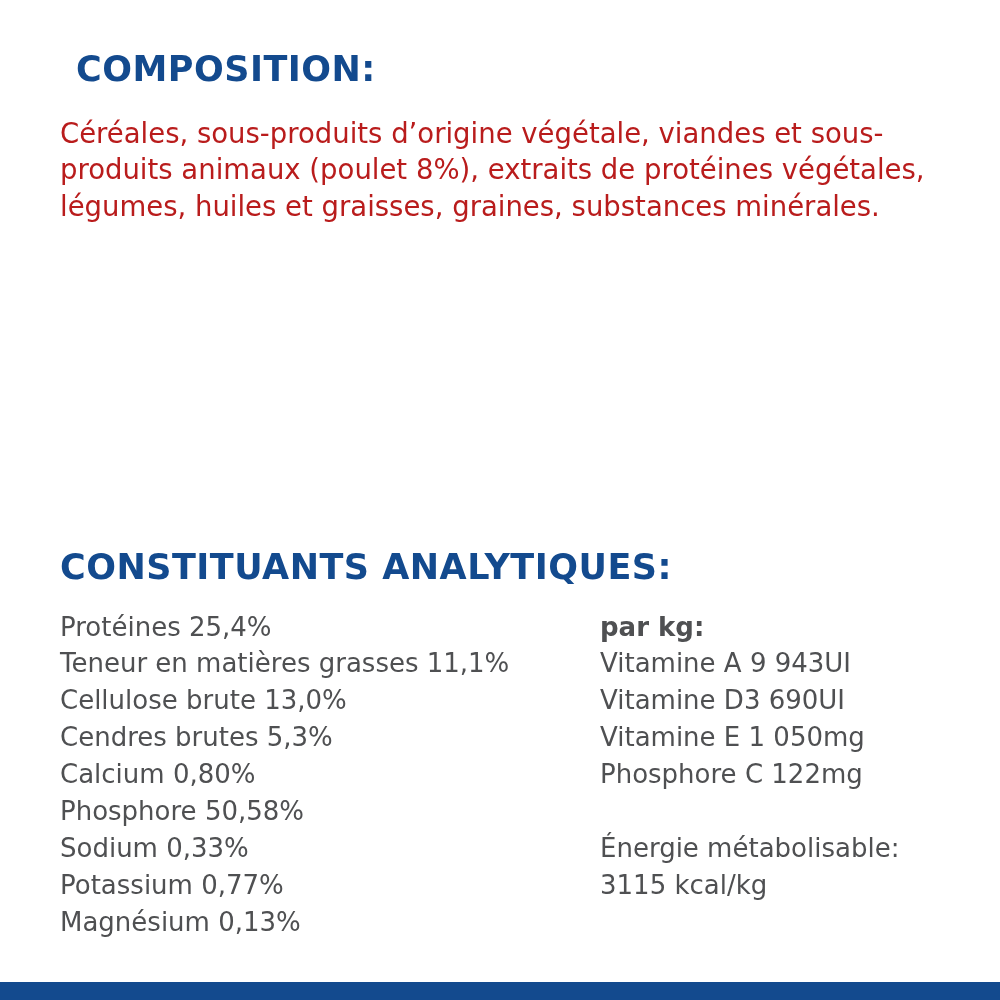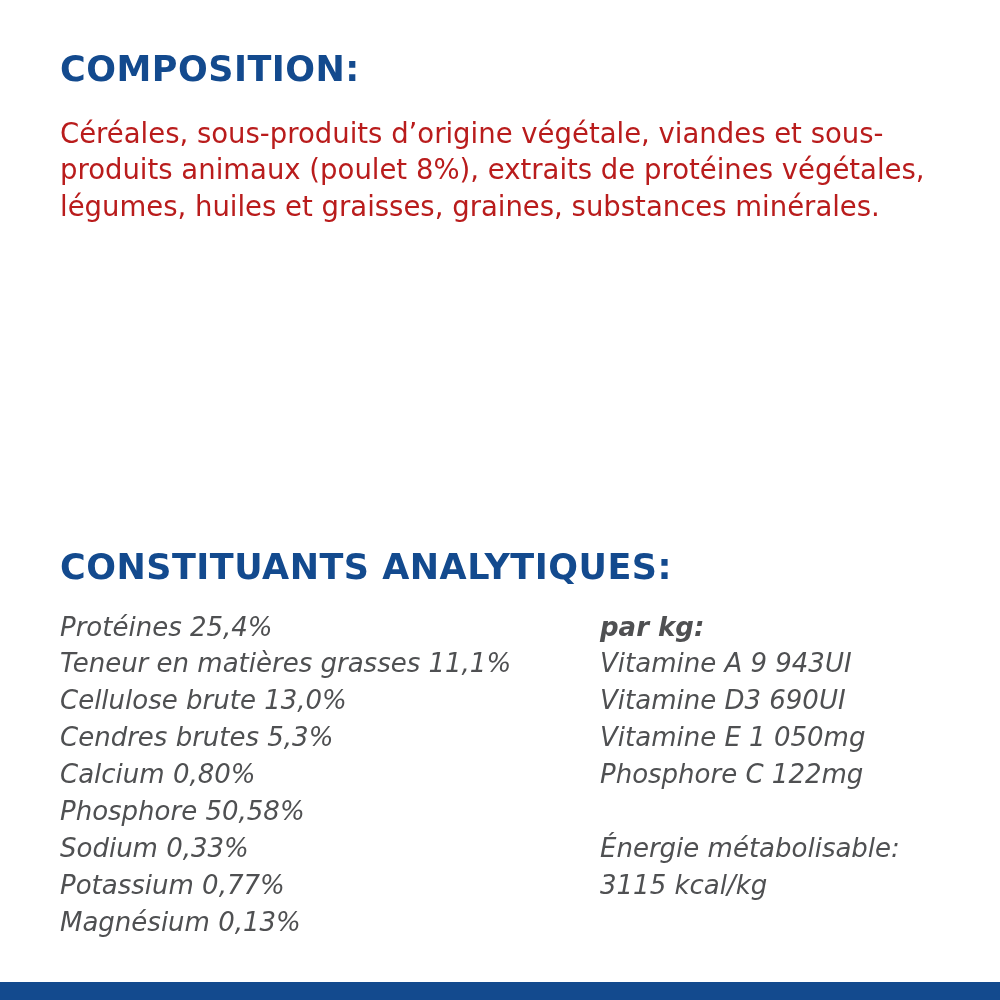--- a/index.html
+++ b/index.html
@@ -30,21 +30,21 @@
   
   .composition-block {
     position: absolute;
     left: 60px;
     top: 50px;
     width: 900px;
   }
   .composition-block .section-title {
     font-size: 35px;
     line-height: 1.1;
-    margin: 0 0 26px 0;
+    margin: 0 0 26px 16px;
   }
   .composition-text {
     color: #b91c1c;
     font-size: 27.5px;
     line-height: 1.33;
     width: 890px;
     font-weight: 400;
   }
 
   
@@ -55,21 +55,20 @@
     width: 900px;
   }
   .constituents-block .section-title {
     font-size: 35px;
     line-height: 1.1;
     margin: 0 0 22px 0;
   }
   .cols {
     display: flex;
     flex-direction: row;
-    font-style: italic;
   }
   .col-left {
     width: 540px;
   }
   .col-right {
     width: 360px;
   }
   .nutri-line {
     color: #4f5052;
     font-size: 26px;

